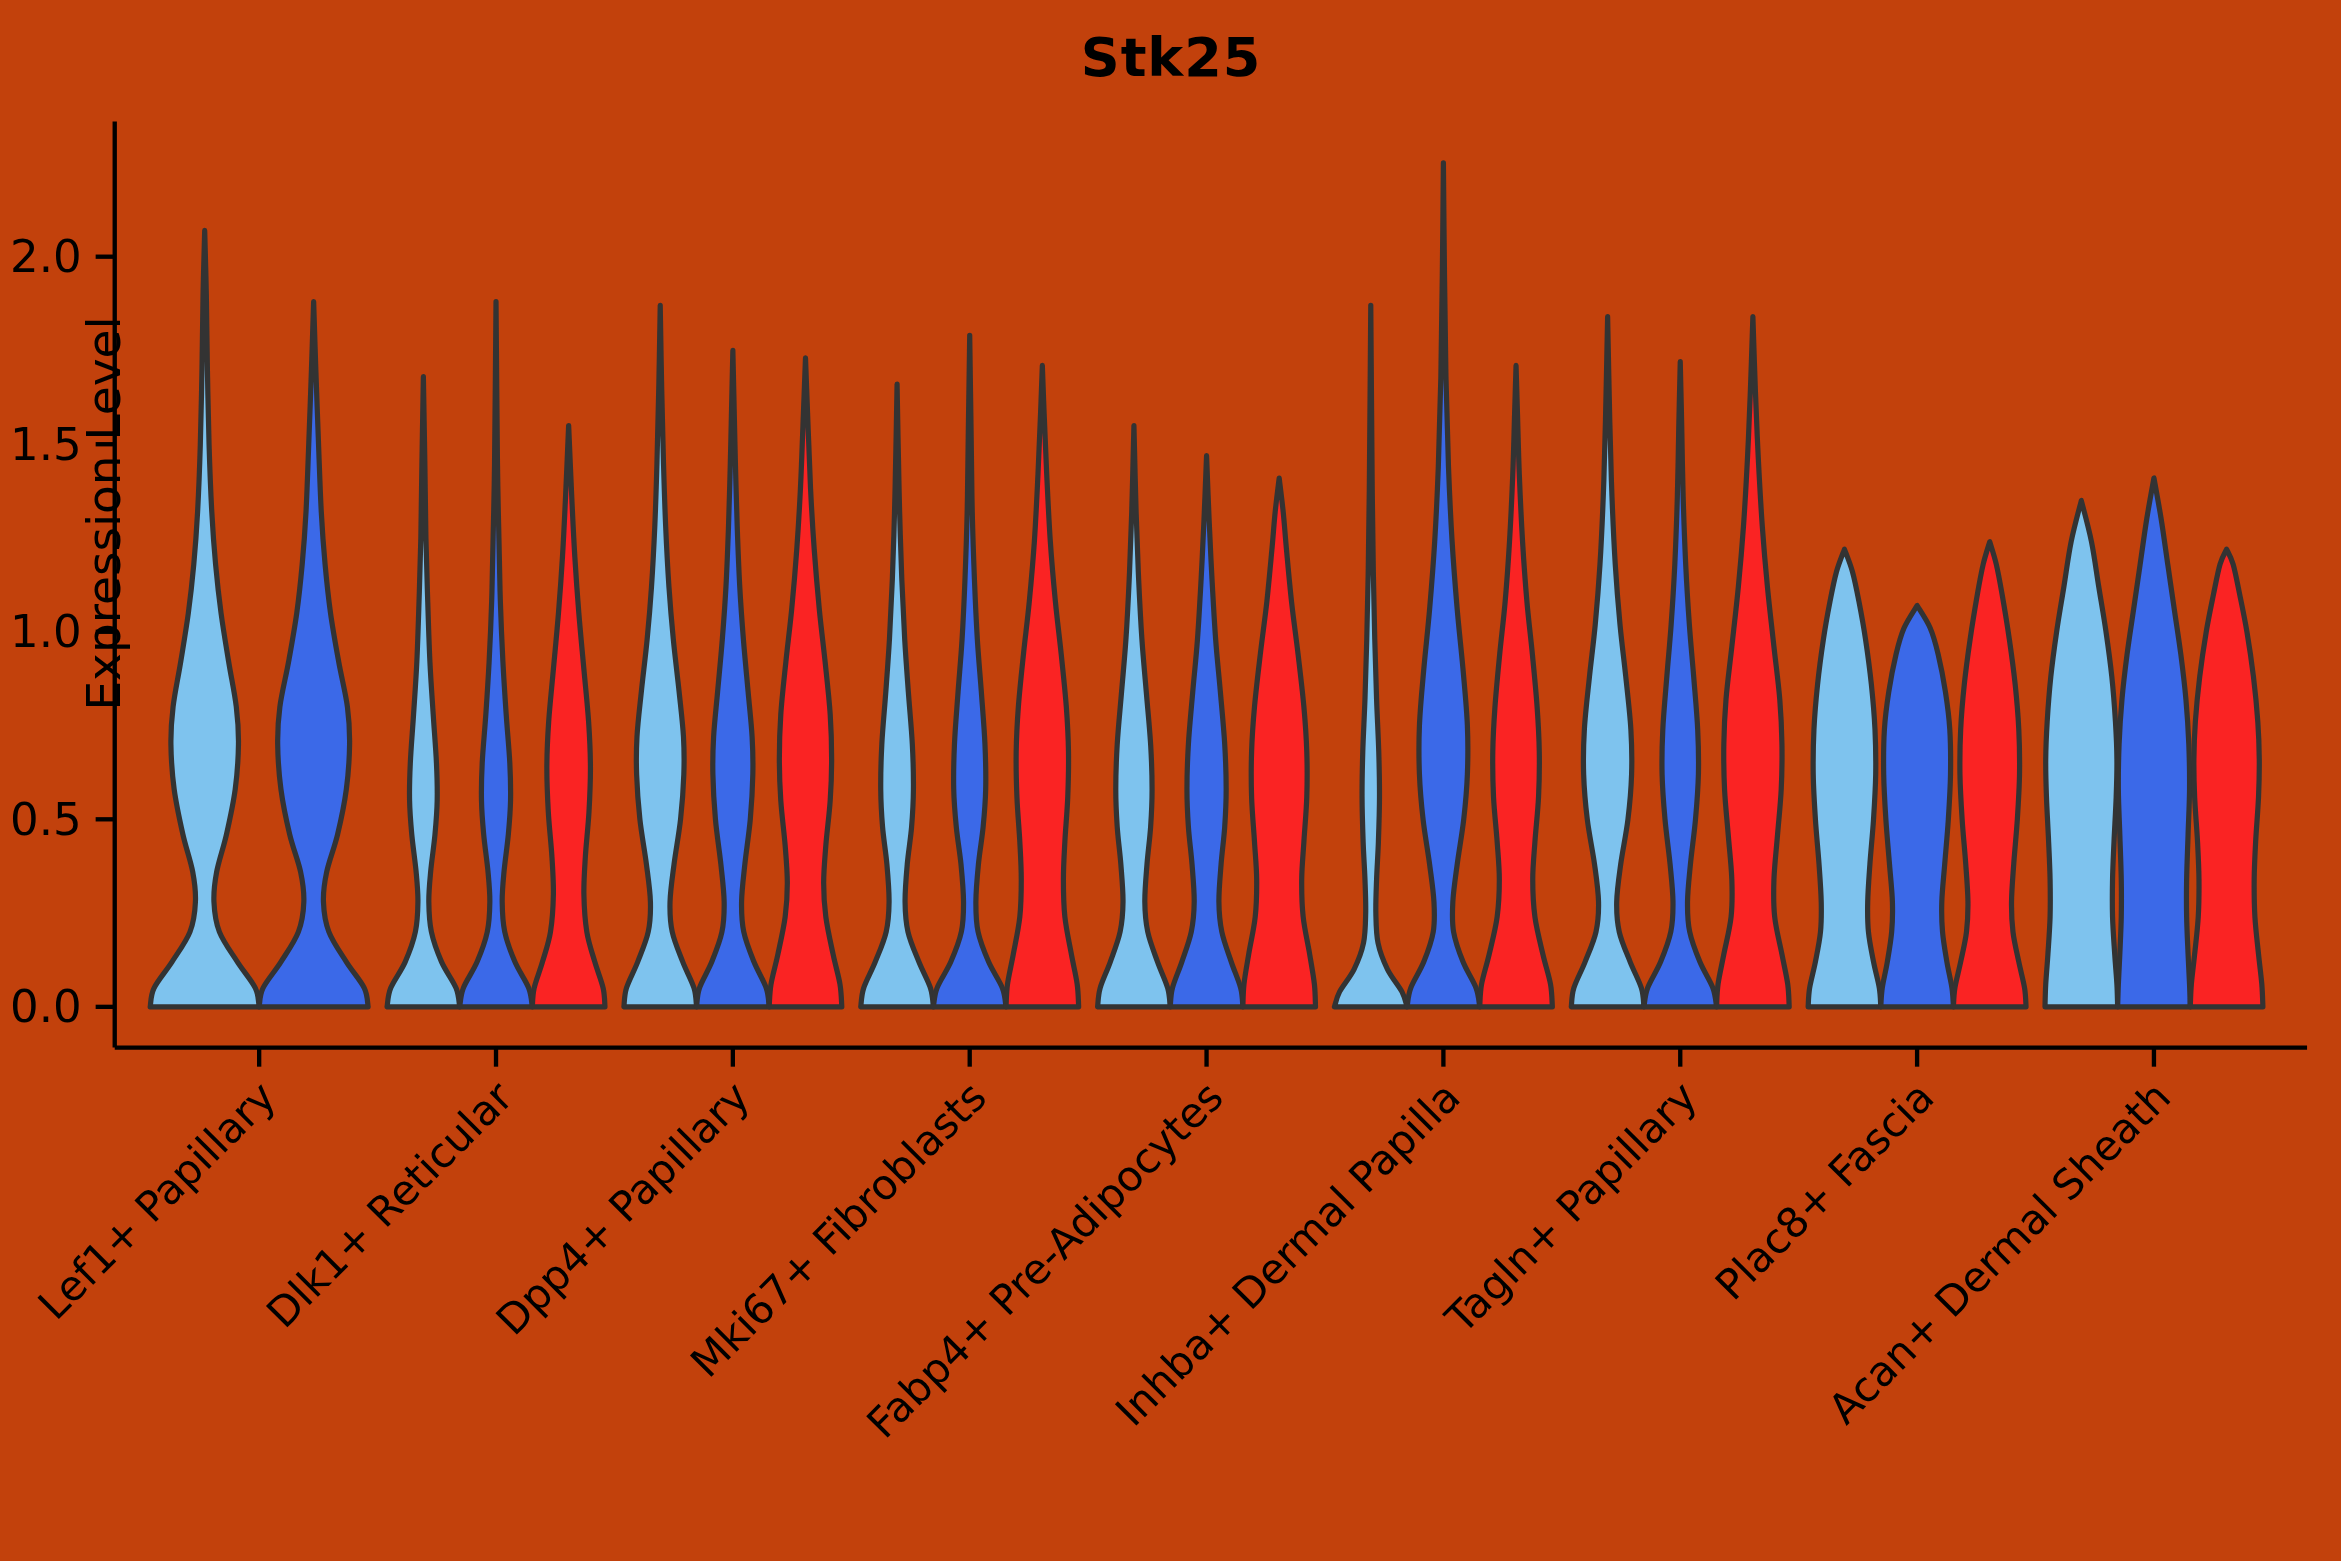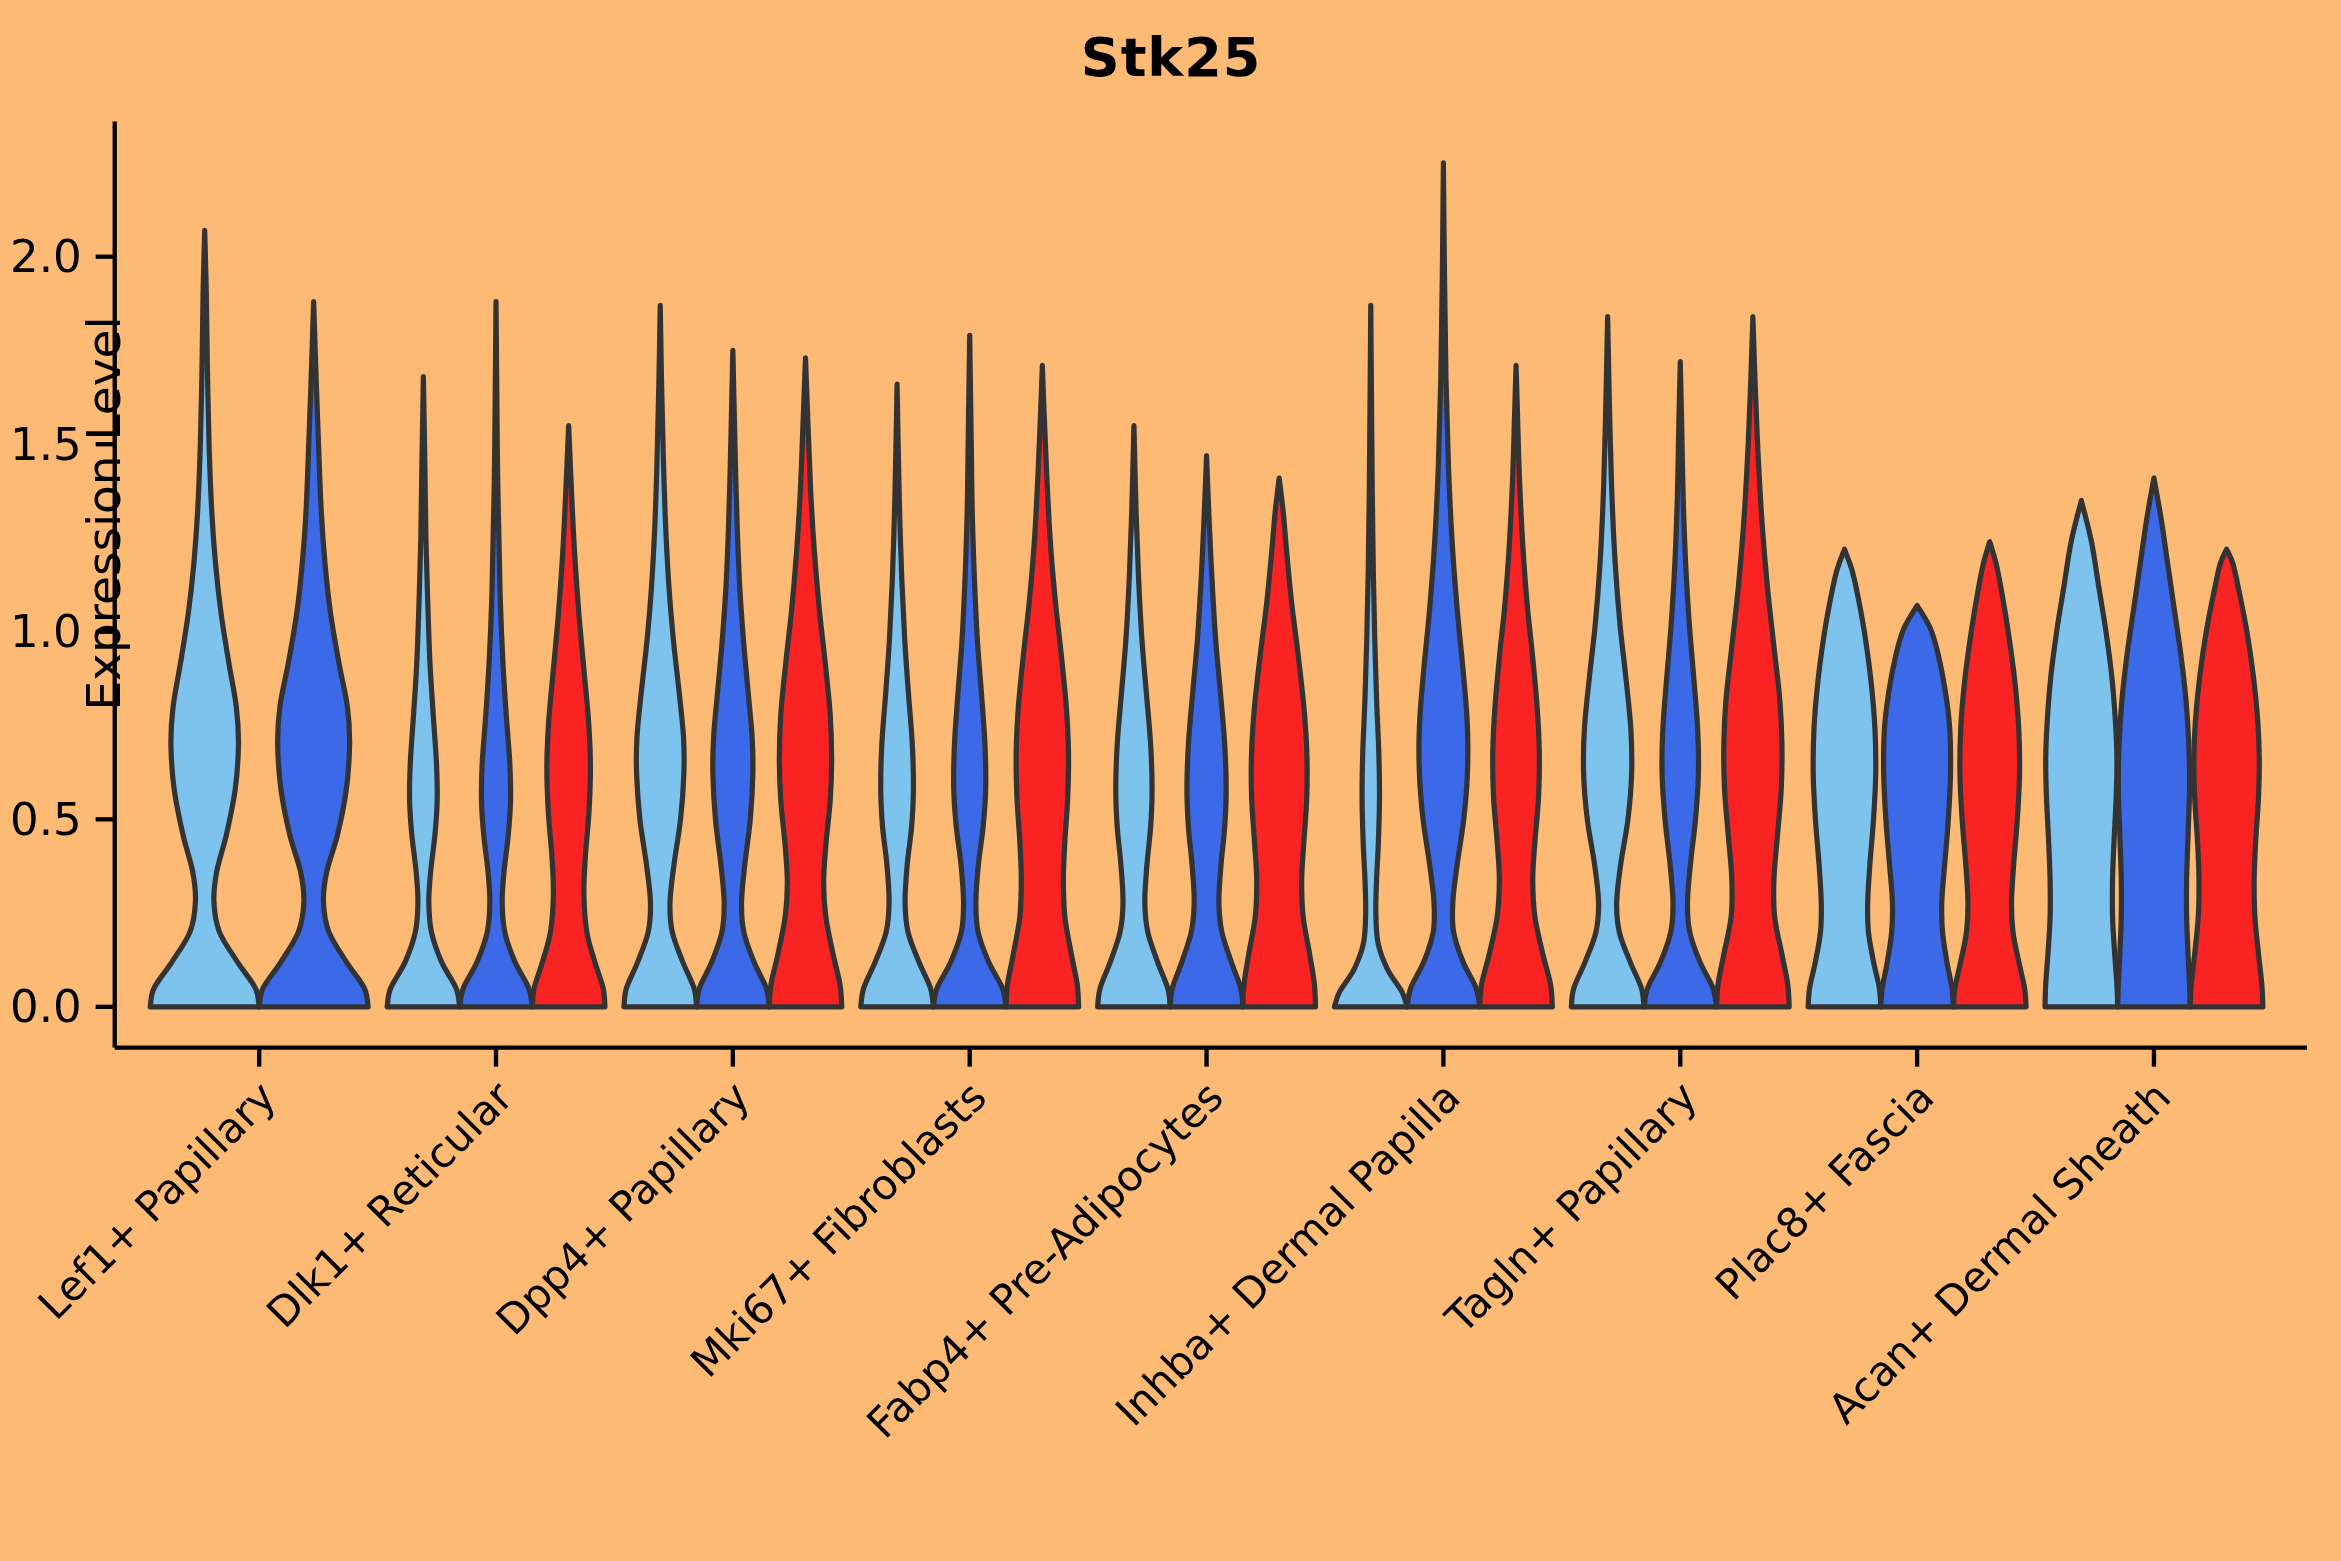--- a/index.html
+++ b/index.html
@@ -1,17 +1,17 @@
 <!DOCTYPE html>
 <html style="font-size:14px"><head>
 <meta charset="utf-8">
 <style>
   html,body{margin:0;padding:0;background:#ffffff;}
   body{width:2342px;height:1561px;overflow:hidden;font-family:"DejaVu Sans",sans-serif;}
-  #root{position:relative;width:2342px;height:1561px;background:#fdba74;}
+  #root{position:relative;width:2342px;height:1561px;background:#c2410c;}
   #plot-title{
     position:absolute; left:0; top:26px; width:2342px;
     text-align:center; font-size:54px; font-weight:bold; color:#000;
     font-family:"DejaVu Sans",sans-serif; letter-spacing:0.9px;
   }
   #ylabel{
     position:absolute;
     left:-200px; top:486px; width:607px;
     transform:rotate(-90deg);
     text-align:center; font-size:47px; color:#000;

